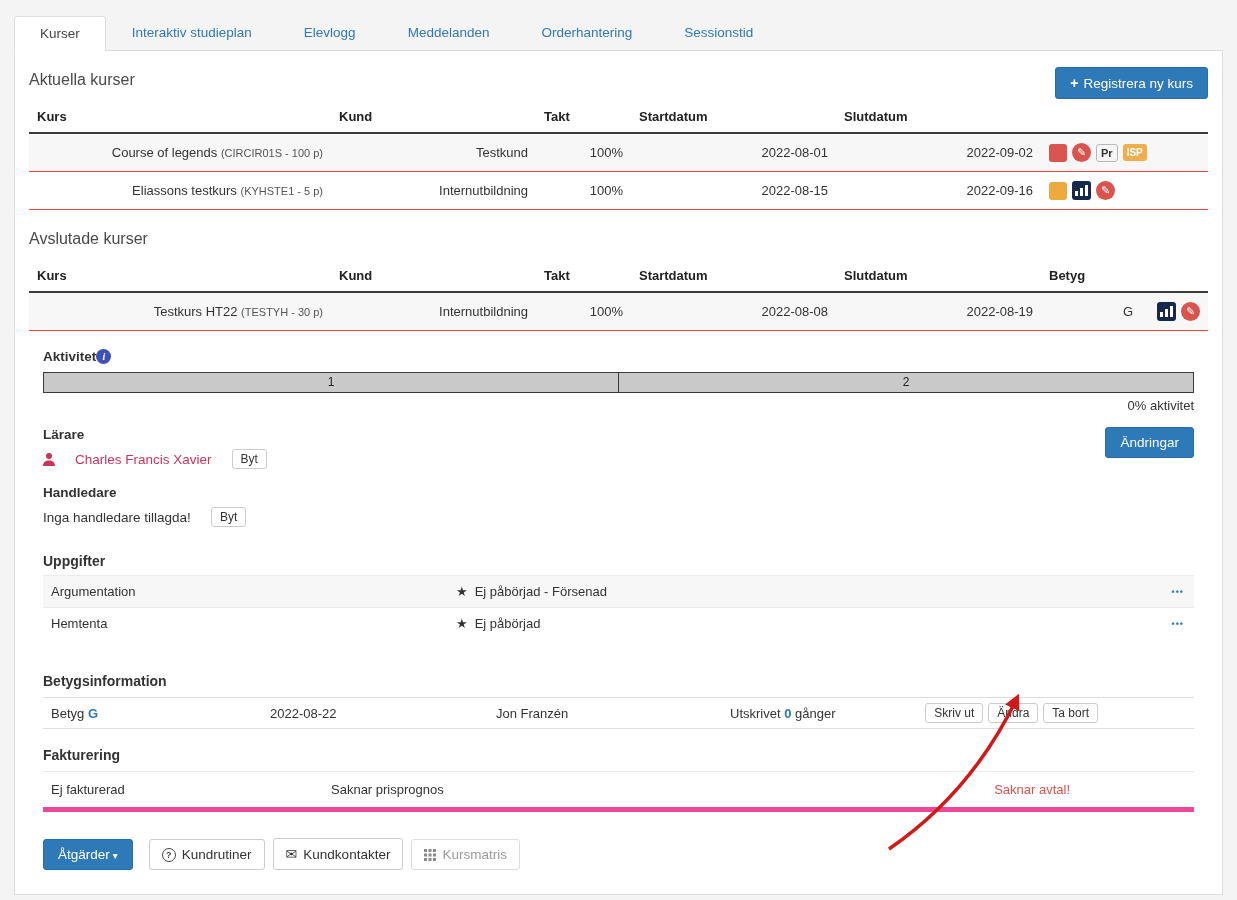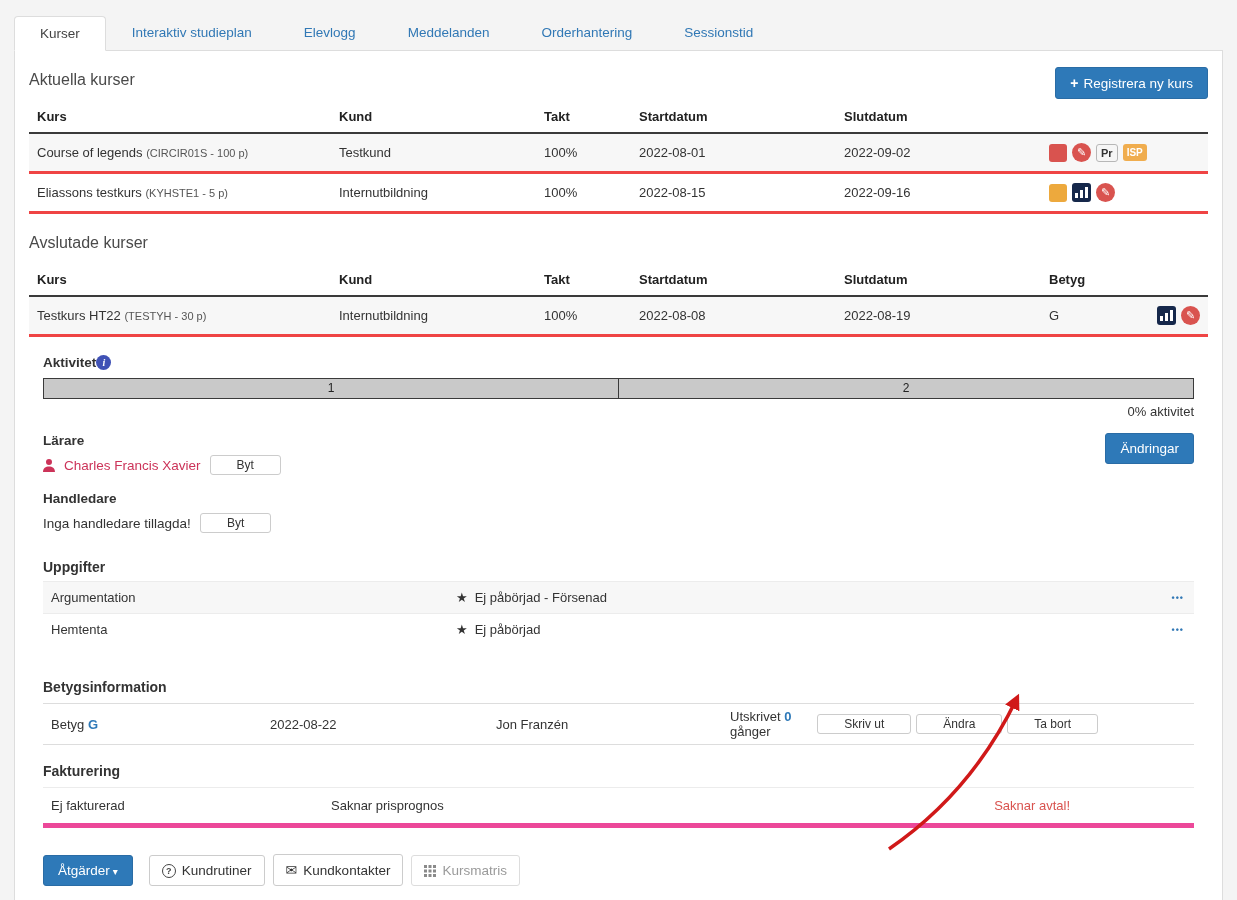--- a/index.html
+++ b/index.html
@@ -20,21 +20,21 @@
   h2.h.mt { margin-top:20px; }
   .btn { border-radius:3px; font-size:13.5px; cursor:pointer; font-family:inherit; }
   .btn-primary { background:#2e79b8; border:1px solid #2a6ca5; color:#fff; padding:7px 14px; }
   .btn-default { background:#fff; border:1px solid #ccc; color:#333; padding:7px 12px; display:inline-flex; align-items:center; }
   .btn-default.disabled { color:#9a9a9a; border-color:#ddd; }
   .plus { font-weight:bold; margin-right:5px; font-size:14px; }
   
   table.tbl { width:100%; border-collapse:collapse; margin-bottom:4px; }
   .tbl th { text-align:left; font-weight:700; font-size:13px; padding:8px; border-bottom:2px solid #3a3a3a; color:#222; }
   .tbl td { padding:9px 8px; font-size:13px; vertical-align:middle; }
-  .tbl tbody tr { border-bottom:3px solid #ef4444; }
+  .tbl tbody tr { border-bottom:1px solid #ef4444;text-align:right; }
   .tbl tbody tr.odd { background:#f7f7f7; }
   .code { font-size:11px; color:#555; }
   .icons { display:flex; gap:5px; align-items:center; }
   .icons.right { justify-content:flex-end; }
   .sq { width:18px; height:18px; border-radius:3px; display:inline-block; }
   .sq-red { background:#d9534f; }
   .sq-orange { background:#eda93d; }
   .circ { width:19px; height:19px; border-radius:50%; background:#d9534f; color:#fff; display:inline-flex; align-items:center; justify-content:center; font-size:11px; cursor:pointer; }
   .chart { width:19px; height:19px; border-radius:3px; background:#16284b; display:inline-flex; align-items:center; justify-content:center; cursor:pointer; }
   .badge-pr { border:1px solid #b7b7b7; background:#f6f6f6; border-radius:3px; padding:2px 4px; font-size:11px; font-weight:700; color:#333; cursor:pointer; }
@@ -43,23 +43,23 @@
   .sub { padding:0 14px; }
   .sec-title { font-weight:700; font-size:13.5px; color:#333; }
   .t-aktivitet { margin:18px 0 8px; display:flex; align-items:center; gap:0; }
   .info { width:15px; height:15px; border-radius:50%; background:#3f51b5; color:#fff; font-size:10px; font-weight:700; font-style:italic; display:inline-flex; align-items:center; justify-content:center; cursor:pointer; font-family:"Liberation Serif", serif; }
   .abar { display:flex; }
   .aseg { flex:1; background:#c9c9c9; border:1px solid #3a3a3a; height:21px; line-height:19px; text-align:center; font-size:12px; color:#222; }
   .aseg + .aseg { border-left:none; }
   .apct { text-align:right; margin-top:5px; font-size:13px; }
   .flexrow { display:flex; justify-content:space-between; align-items:flex-start; margin-top:14px; }
   .t-inline { margin-bottom:7px; }
-  .line { display:flex; align-items:center; gap:9px; font-size:13.5px; }
+  .line { display:flex; align-items:center; gap:20px; font-size:13.5px; }
   .name { color:#cc3359; text-decoration:none; cursor:pointer; }
-  .btn-xs { border:1px solid #ccc; background:#fff; border-radius:3px; padding:2px 26px; font-size:12px; color:#333; cursor:pointer; font-family:inherit; }
+  .btn-xs { border:1px solid #ccc; background:#fff; border-radius:3px; padding:2px 8px; font-size:12px; color:#333; cursor:pointer; font-family:inherit; }
   .t-handledare { margin:16px 0 7px; }
   .t-big { font-size:14px; }
   .t-uppgifter { margin:26px 0 6px; }
   .task { display:flex; align-items:center; padding:8px 8px; border-top:1px solid #ececec; }
   .task:last-of-type { border-bottom:1px solid #ececec; }
   .task.odd { background:#f7f7f7; }
   .task-name { width:405px; }
   .star { color:#333; font-size:13px; margin-right:7px; }
   .more { margin-left:auto; color:#3178b5; font-weight:700; font-size:9px; letter-spacing:1px; cursor:pointer; margin-right:2px; }
   .t-betyg { margin:34px 0 8px; }

